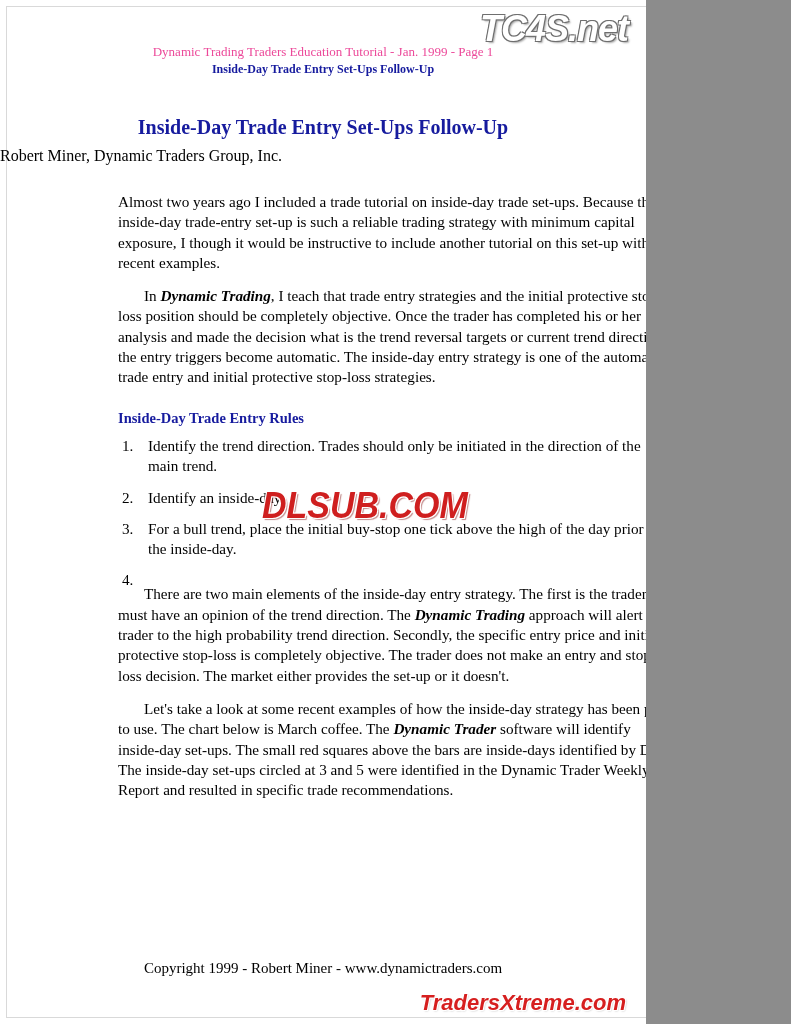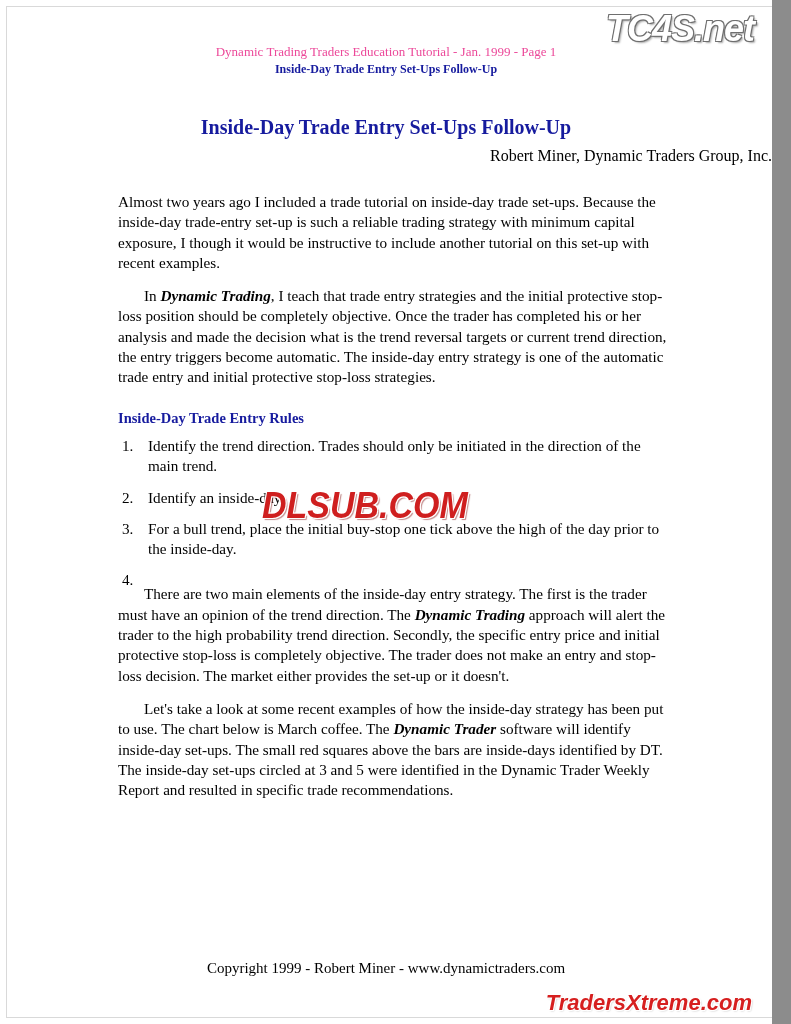--- a/index.html
+++ b/index.html
@@ -2,21 +2,21 @@
 <html><head>
 <meta charset="utf-8">
 <style>
   html, body {
     margin: 0;
     padding: 0;
     background: #8c8c8c;
   }
   .page {
     position: relative;
-    width: 772px;
+    width: 646px;
     height: 1024px;
     background: #ffffff;
     overflow: hidden;
     font-family: "Liberation Serif", serif;
     color: #000000;
   }
   .page-border {
     position: absolute;
     left: 6px;
     top: 6px;
@@ -73,21 +73,21 @@
     text-align: center;
     font-size: 20px;
     font-weight: bold;
     color: #161b9e;
   }
   .byline {
     position: absolute;
     left: 0;
     right: 0;
     top: 147px;
-    text-align: right;
+    text-align: left;
     font-size: 16px;
     color: #000000;
   }
 
   .body {
     position: absolute;
     left: 118px;
     top: 192px;
     width: 556px;
     font-size: 15.2px;

